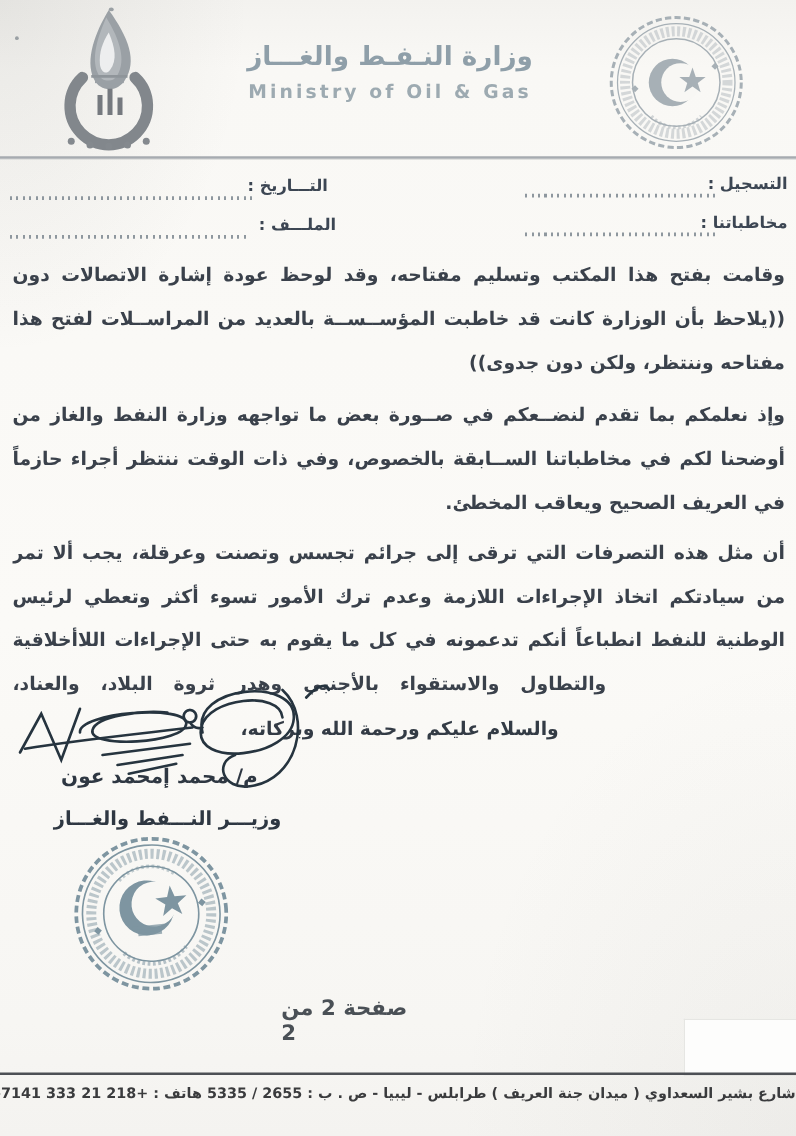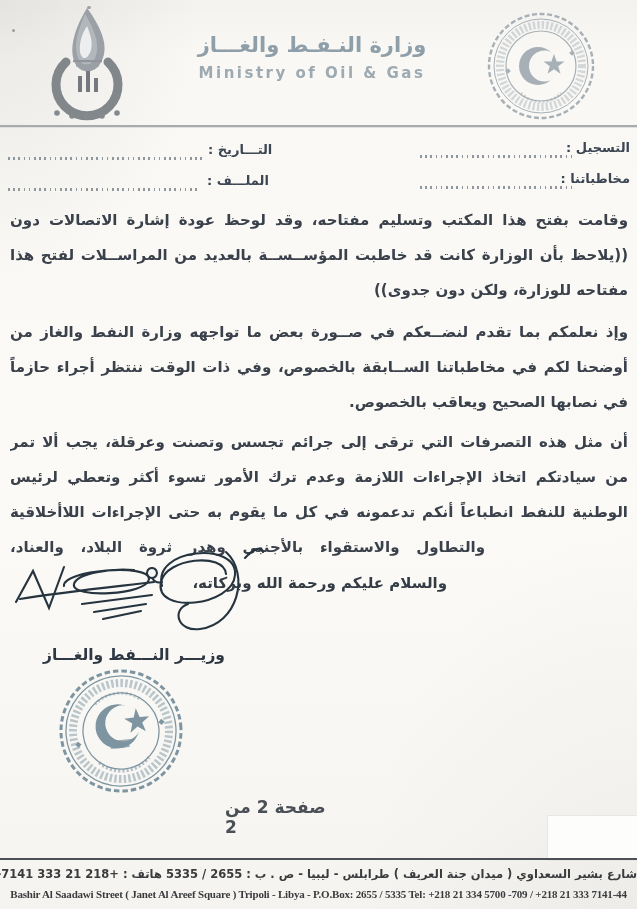--- a/index.html
+++ b/index.html
@@ -98,38 +98,38 @@
       <path d="M68,43 L70.6,50.5 78.5,50.6 72.2,55.3 74.5,62.8 68,58.2 61.5,62.8 63.8,55.3 57.5,50.6 65.4,50.5 Z" fill="#a7b0b6"></path>
       <rect x="20" y="58" width="4" height="4" transform="rotate(45 22 60)" fill="#a7b0b6"></rect>
       <rect x="84" y="40" width="4" height="4" transform="rotate(45 86 42)" fill="#a7b0b6"></rect>
     </svg>
   </div>
 
   <div class="abs hrule"></div>
 
   <div class="abs flabel" style="right:7px;top:140px;text-align:right;">التسجيل :</div>
   <div class="abs dots" style="left:420px;width:152px;top:155px;"></div>
-  <div class="abs flabel" style="left:208px;top:142px;">التـــاريخ :</div>
+  <div class="abs flabel" style="left:198px;top:142px;">التـــاريخ :</div>
   <div class="abs dots" style="left:8px;width:195px;top:157px;"></div>
 
   <div class="abs flabel" style="right:7px;top:171px;">مخاطباتنا :</div>
   <div class="abs dots" style="left:420px;width:152px;top:186px;"></div>
   <div class="abs flabel" style="left:207px;top:173px;">الملـــف :</div>
   <div class="abs dots" style="left:8px;width:192px;top:188px;"></div>
 
   <div class="para" style="top:203px;">
     <div class="bline">وقامت بفتح هذا المكتب وتسليم مفتاحه، وقد لوحظ عودة إشارة الاتصالات دون تشويش أو انقطاع</div>
     <div class="bline">((يلاحظ بأن الوزارة كانت قد خاطبت المؤســســة بالعديد من المراســلات لفتح هذا المكتب وتســليم</div>
-    <div class="bline end">مفتاحه للوزارة، ولكن دون جدوى))</div>
+    <div class="bline end">مفتاحه وننتظر، ولكن دون جدوى))</div>
   </div>
 
   <div class="para" style="top:315px;">
     <div class="bline">وإذ نعلمكم بما تقدم لنضــعكم في صــورة بعض ما تواجهه وزارة النفط والغاز من عوائق وعراقيل، كما</div>
     <div class="bline">أوضحنا لكم في مخاطباتنا الســابقة بالخصوص، وفي ذات الوقت ننتظر أجراء حازماً رادعاً يضــع الأمور</div>
-    <div class="bline end">في نصابها الصحيح ويعاقب بالخصوص.</div>
+    <div class="bline end">في العريف الصحيح ويعاقب المخطئ.</div>
   </div>
 
   <div class="para" style="top:425px;">
     <div class="bline">أن مثل هذه التصرفات التي ترقى إلى جرائم تجسس وتصنت وعرقلة، يجب ألا تمر دون عقاب، وننتظر</div>
     <div class="bline">من سيادتكم اتخاذ الإجراءات اللازمة وعدم ترك الأمور تسوء أكثر وتعطي لرئيس مجلس إدارة المؤسسة</div>
     <div class="bline">الوطنية للنفط انطباعاً أنكم تدعمونه في كل ما يقوم به حتى الإجراءات اللاأخلاقية والغير قانونية</div>
     <div class="bline end indent">والتطاول والاستقواء بالأجنبي وهدر ثروة البلاد، والعناد، والصلف، والغرور.</div>
   </div>
 
   <div class="abs closing">والسلام عليكم ورحمة الله وبركاته،</div>
@@ -144,20 +144,21 @@
         <path d="M160,46 C150,8 236,1 233,35 C231,66 152,75 159,42 C164,18 222,12 224,34"></path>
         <path d="M224,12 C248,34 236,84 198,89 C176,92 169,70 186,64"></path>
         <path d="M80,64 L150,55"></path>
         <path d="M92,72 L144,64"></path>
         <path d="M101,79 L139,71"></path>
         <path d="M243,18 C252,8 260,6 261,12"></path>
       </g>
     </svg>
   </div>
 
+  <div class="abs sig-name">م/ محمد إمحمد عون</div>
   <div class="abs sig-title">وزيـــر النـــفط والغـــاز</div>
 
   <div class="abs stamp-wrap">
     <svg width="126" height="126" viewBox="0 0 126 126">
       <g stroke="#64808f" fill="none">
         <circle cx="63" cy="63" r="60" stroke-width="3" stroke-dasharray="5.5 3"></circle>
         <circle cx="63" cy="63" r="55" stroke-width="1.3"></circle>
         <circle cx="63" cy="63" r="48" stroke-width="8" stroke-dasharray="2.5 2.2" opacity=".5"></circle>
         <circle cx="63" cy="63" r="38" stroke-width="1.3"></circle>
         <path d="M38,92 A34,34 0 0 0 88,92" stroke-width="3.4" stroke-dasharray="2.2 2" opacity=".55"></path>
@@ -172,15 +173,14 @@
       <rect x="102" y="56" width="4.4" height="4.4" transform="rotate(45 104.2 58.2)" fill="#64808f"></rect>
     </svg>
   </div>
 
   <div class="abs pagenum">صفحة 2 من 2</div>
 
   <div class="abs corner-box"></div>
 
   <div class="abs frule"></div>
   <div class="abs footer-ar" dir="rtl">شارع بشير السعداوي ( ميدان جنة العريف ) طرابلس - ليبيا - ص . ب : 2655 / 5335 هاتف : +218 21 333 7141-44 / +218 21 334 5700 -709</div>
-  <div class="abs footer-en">Bashir Al Saadawi Street ( Janet Al Areef Square )  Tripoli - Libya - P.O.Box: 2655 / 5335 Tel: +218 21 334 5700 -709 / +218 21 333 7141-44</div>
 
 </div>
 
 </body></html>

